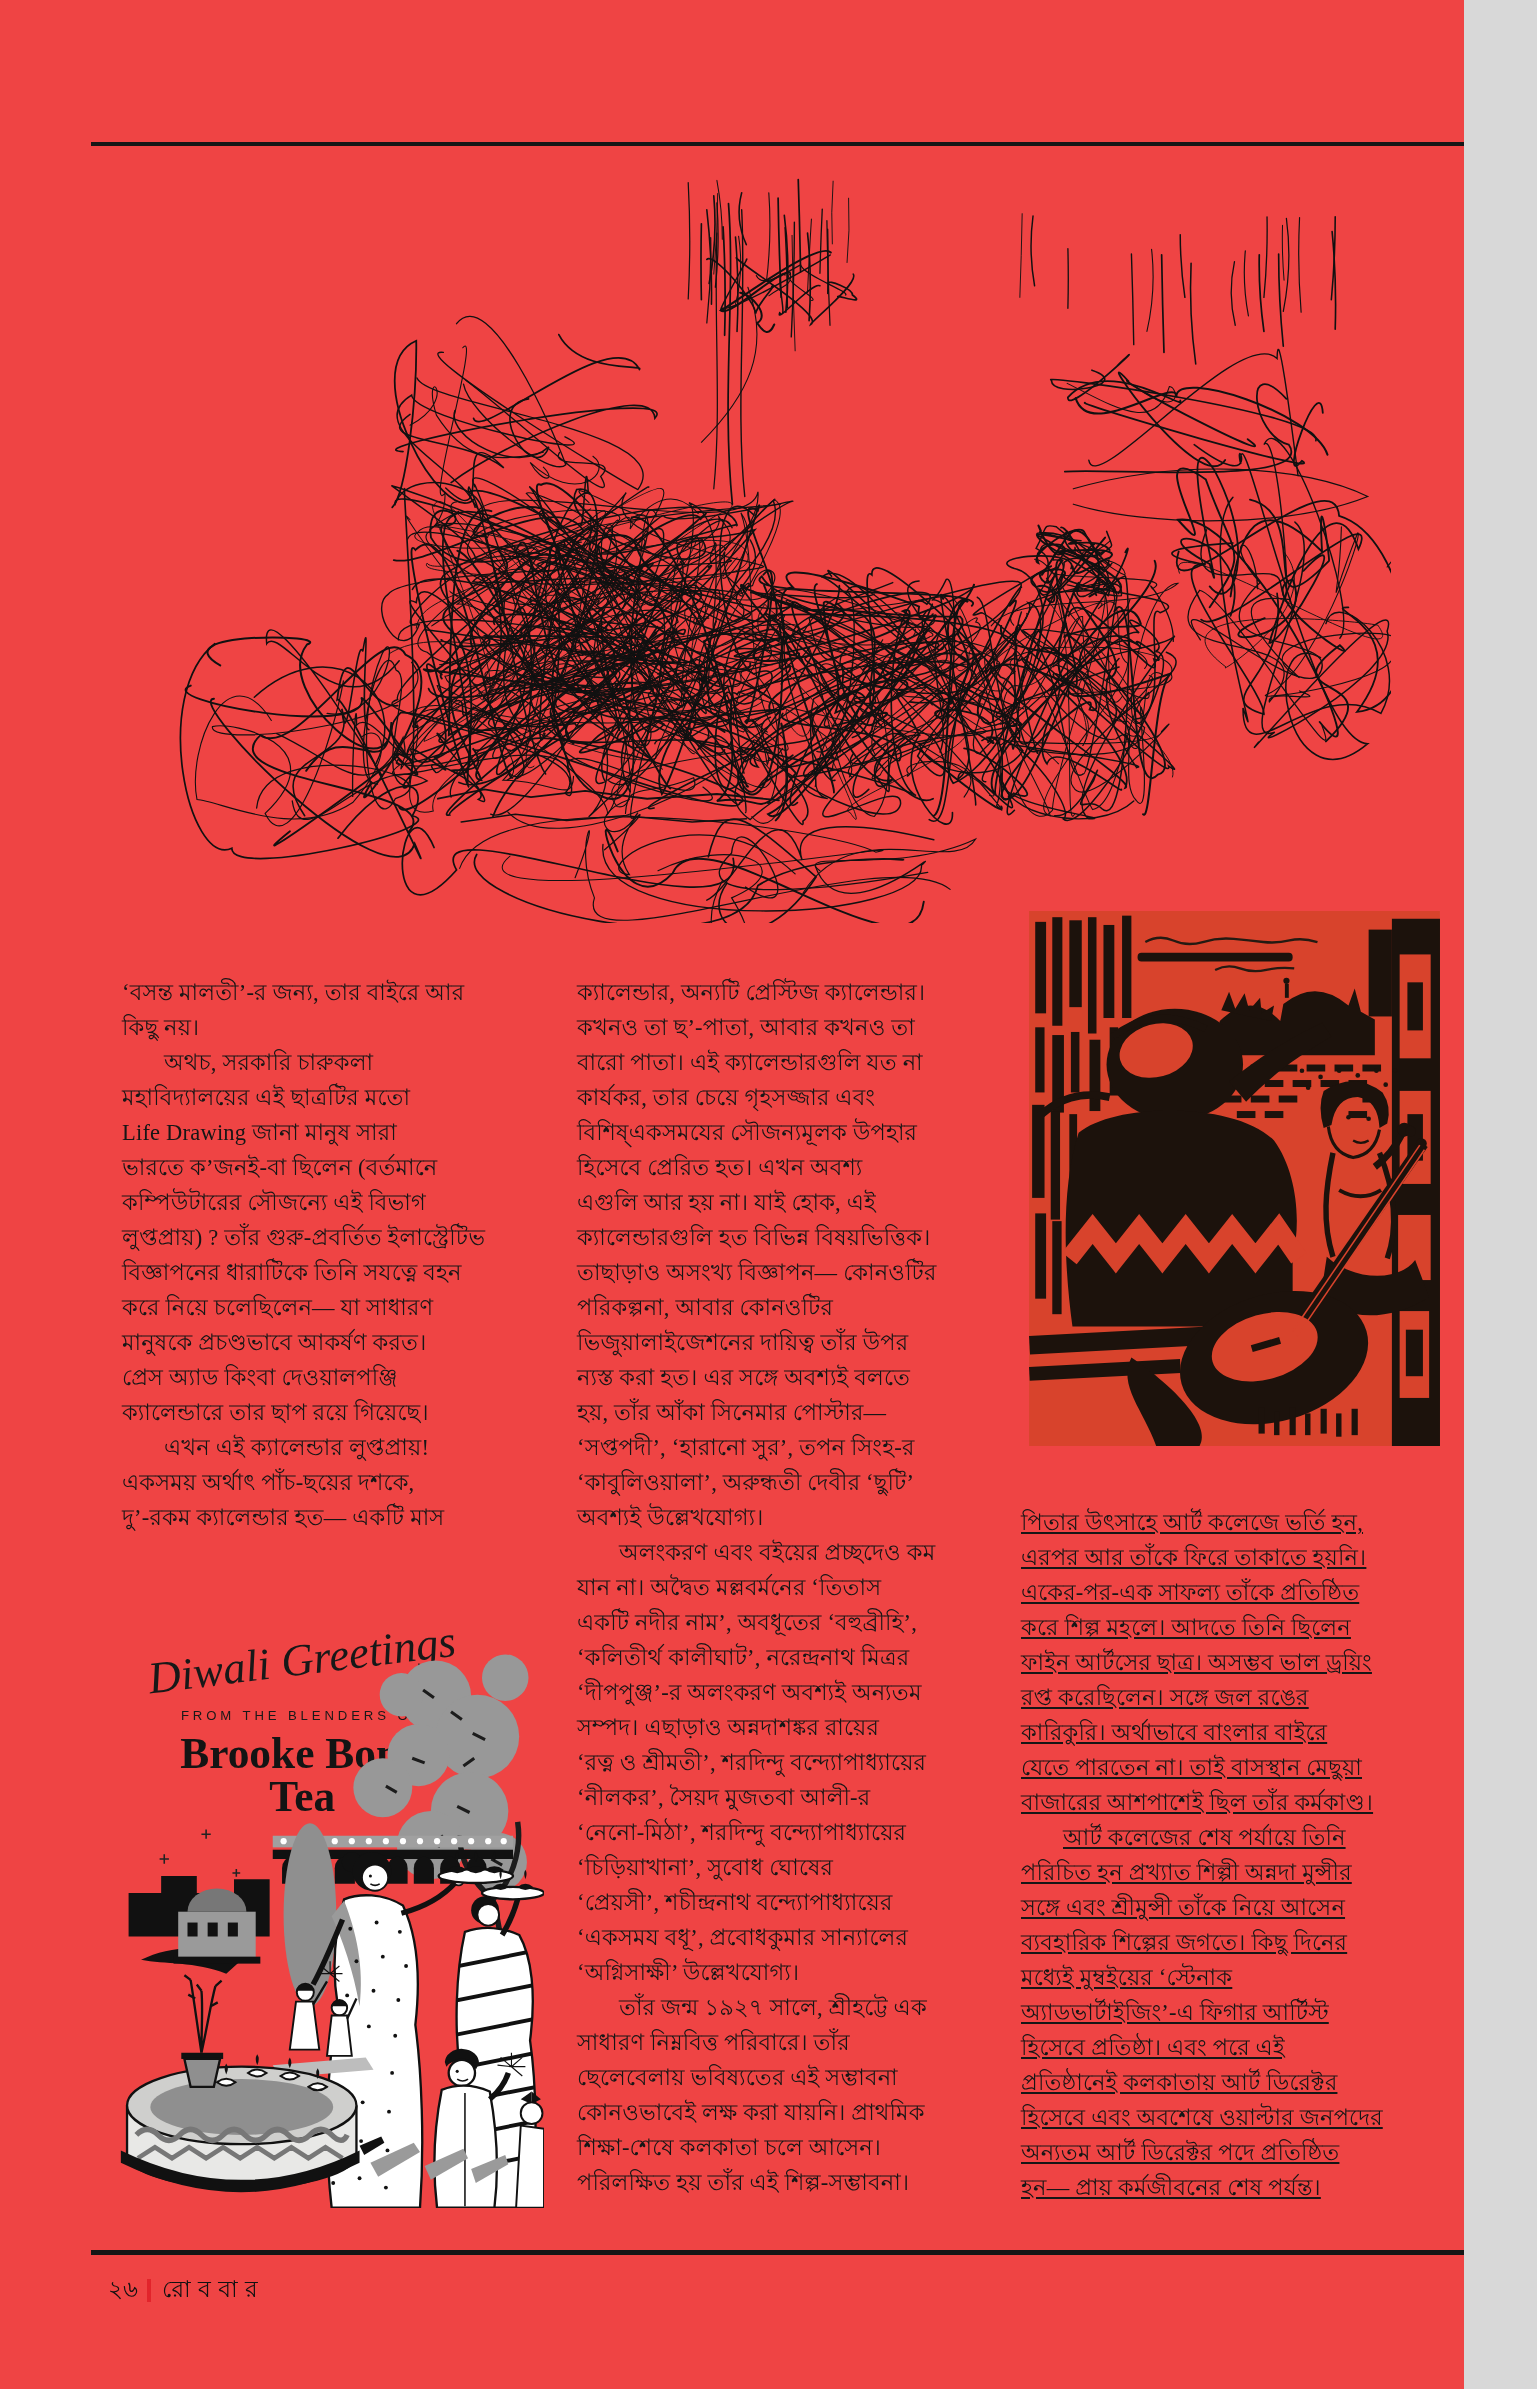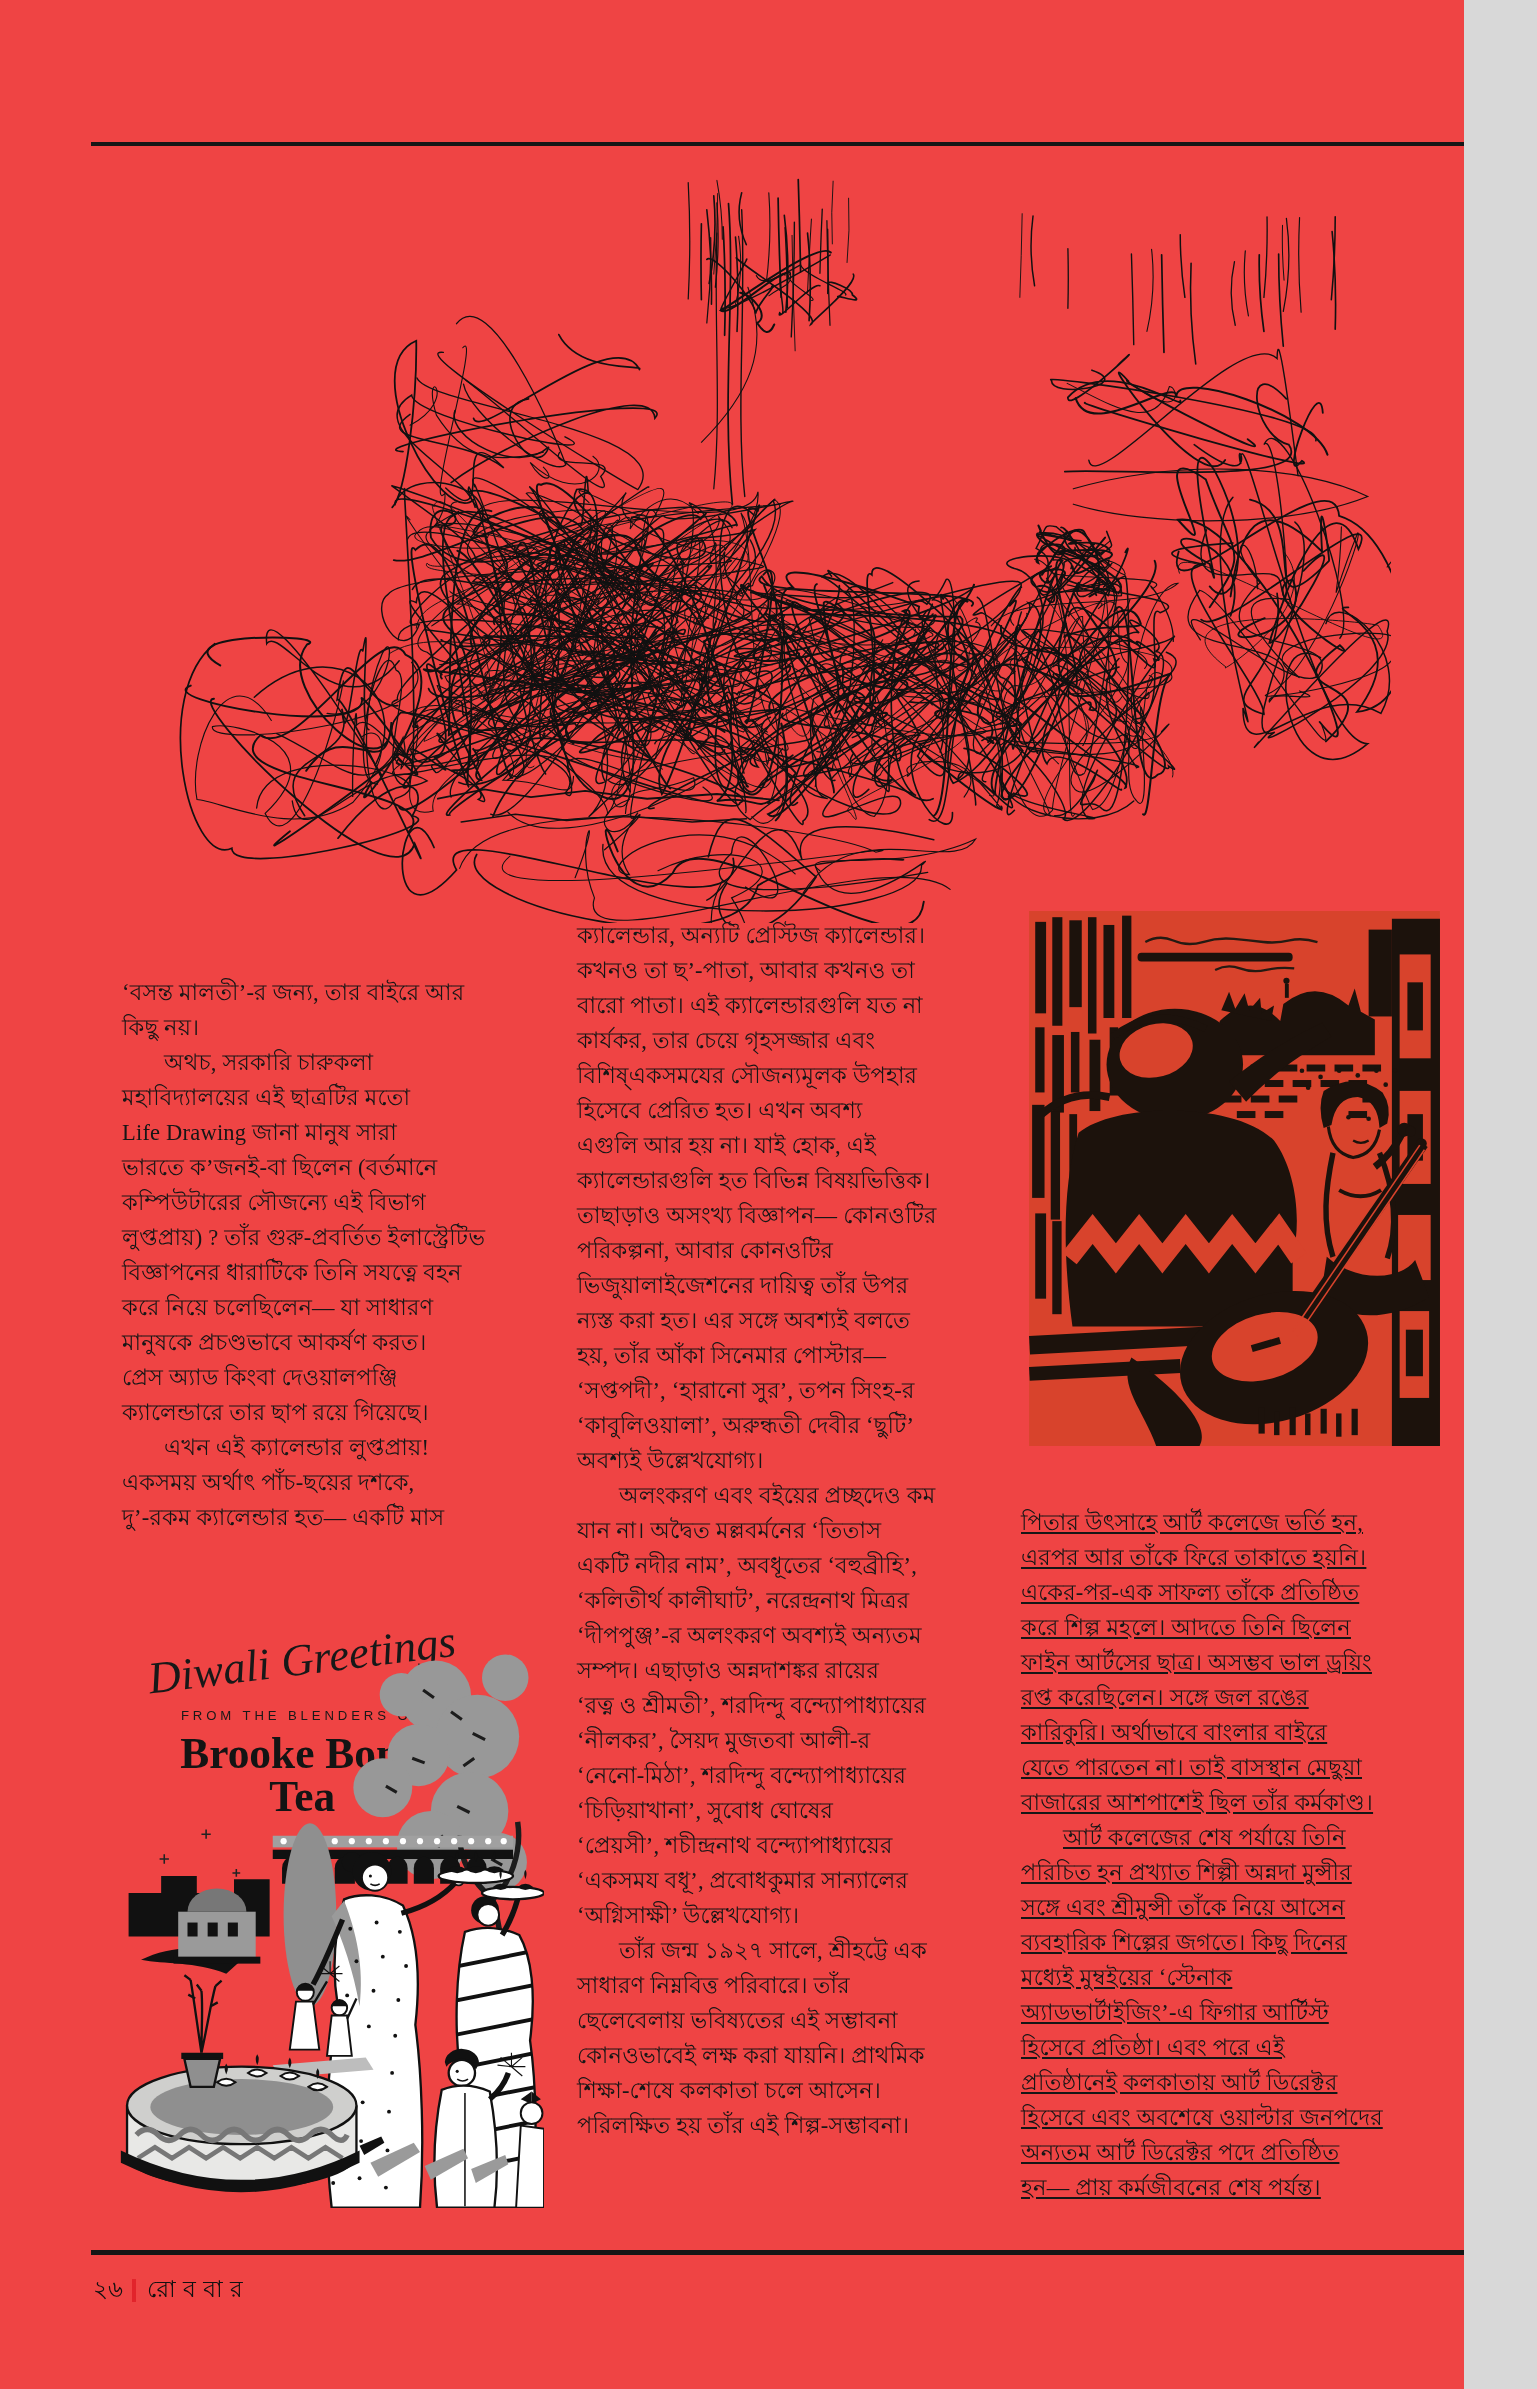--- a/index.html
+++ b/index.html
@@ -7,25 +7,25 @@
         font-family:"Liberation Serif",serif;color:#161616;}
   .rule{position:absolute;left:91px;width:1386px;background:#161616;}
   .rule.top{top:142px;height:3.9px;}
   .rule.bottom{top:2250px;height:4.7px;}
   .sketch{position:absolute;left:159px;top:163px;}
   .col{position:absolute;font-size:22.5px;line-height:35px;white-space:nowrap;
        letter-spacing:0.2px;}
   .col .line{height:35px;}
   .col .line.indent{padding-left:42px;}
   .col1{left:122px;top:975px;}
-  .col2{left:577px;top:918px;}
+  .col2{left:577px;top:975px;}
   .col3{left:1021px;top:1505px;text-decoration:underline;}
   .red-illo{position:absolute;left:1029px;top:911px;box-shadow:0 0 0 0.8px #e9b9ad inset;}
   .ad{position:absolute;left:110px;top:1603px;}
-  .footer{position:absolute;left:93px;top:2271px;display:flex;align-items:center;
+  .footer{position:absolute;left:108px;top:2271px;display:flex;align-items:center;
           font-size:23px;color:#111;}
   .footer .sep{display:inline-block;width:3.9px;height:23px;margin:0 11px 0 9.3px;}
   .footer .mag{letter-spacing:.32em;text-align:right;}
 </style>
 </head>
 <body>
 
 <div class="page">
 
   <div class="rule top"></div>

